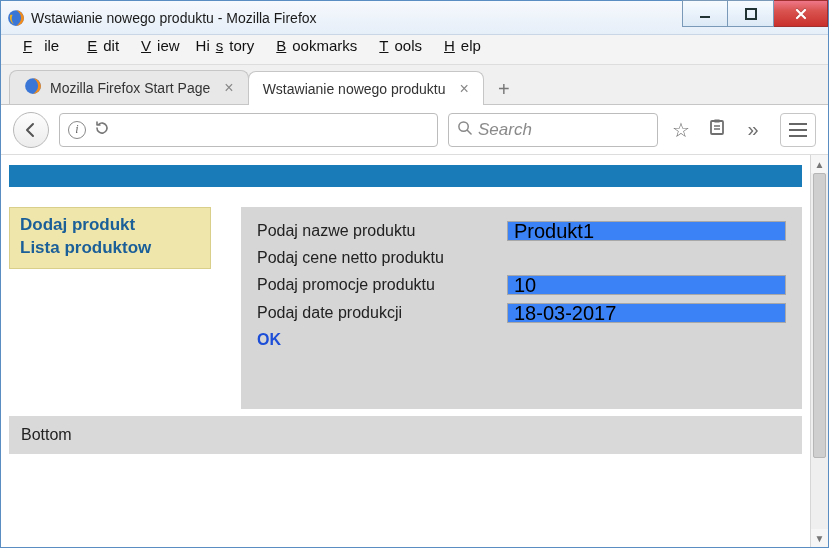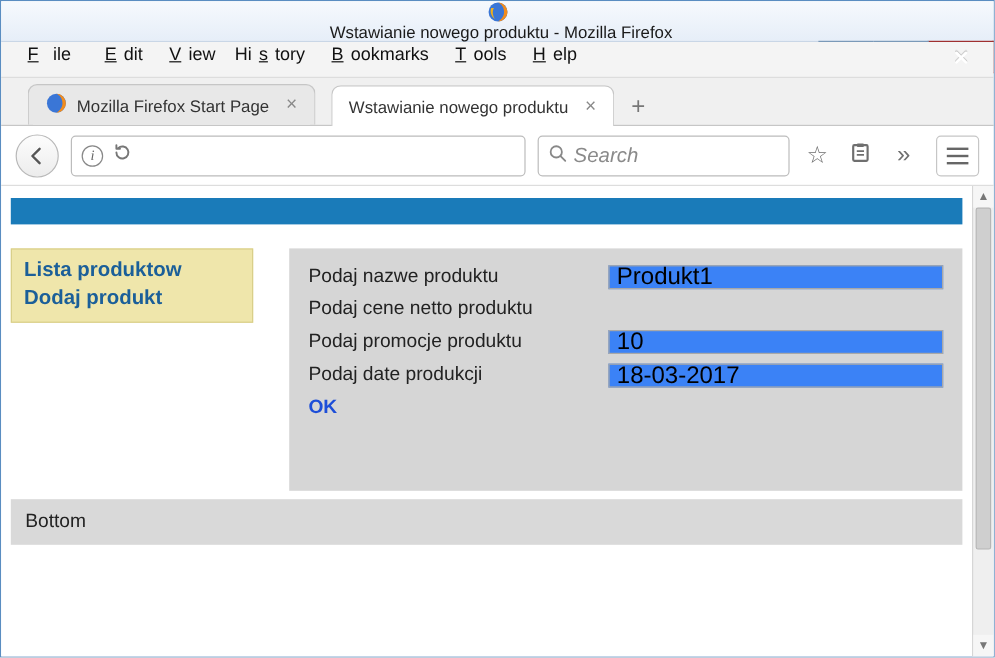--- a/index.html
+++ b/index.html
@@ -19,21 +19,20 @@
     position: relative;
   }
   
   .titlebar {
     height: 34px;
     background: linear-gradient(#f6f9fd, #e6eef8);
     border-bottom: 1px solid #c9d6e6;
     display: flex;
     align-items: center;
     padding-left: 6px;
-    flex-direction: column;
   }
   .titlebar .favicon {
     width: 18px; height: 18px; margin-right: 6px;
     display: flex; align-items: center; justify-content: center;
   }
   .titlebar .title {
     font-size: 14px;
     color: #1a1a1a;
   }
   .win-controls {
@@ -96,21 +95,20 @@
     padding: 0 14px;
     font-size: 14px;
     color: #333;
     background: #e8e8e8;
     border: 1px solid #c6c6c6;
     border-bottom: none;
     border-top-left-radius: 8px;
     border-top-right-radius: 8px;
     margin-right: -1px;
     position: relative;
-    margin-left: 14px;
   }
   .tab.active {
     background: #fff;
     z-index: 2;
     top: 1px;
   }
   .tab .close-x {
     color: #888;
     font-size: 16px;
     margin-left: 6px;
@@ -390,22 +388,22 @@
         <div></div>
       </div>
   </div>
 
   <div class="viewport">
     <div class="page">
       <div class="topbar"></div>
       <div class="layout">
         <div class="sidebar">
           <div class="sidebox">
+            <a href="#">Dodaj produkt</a>
             <a href="#">Lista produktow</a>
-            <a href="#">Dodaj produkt</a>
           </div>
         </div>
         <div class="formpanel">
           <div class="frow">
             <label>Podaj nazwe produktu</label>
             <input type="text" value="Produkt1" style="">
           </div>
           <div class="frow">
             <label>Podaj cene netto produktu</label>
           </div>

